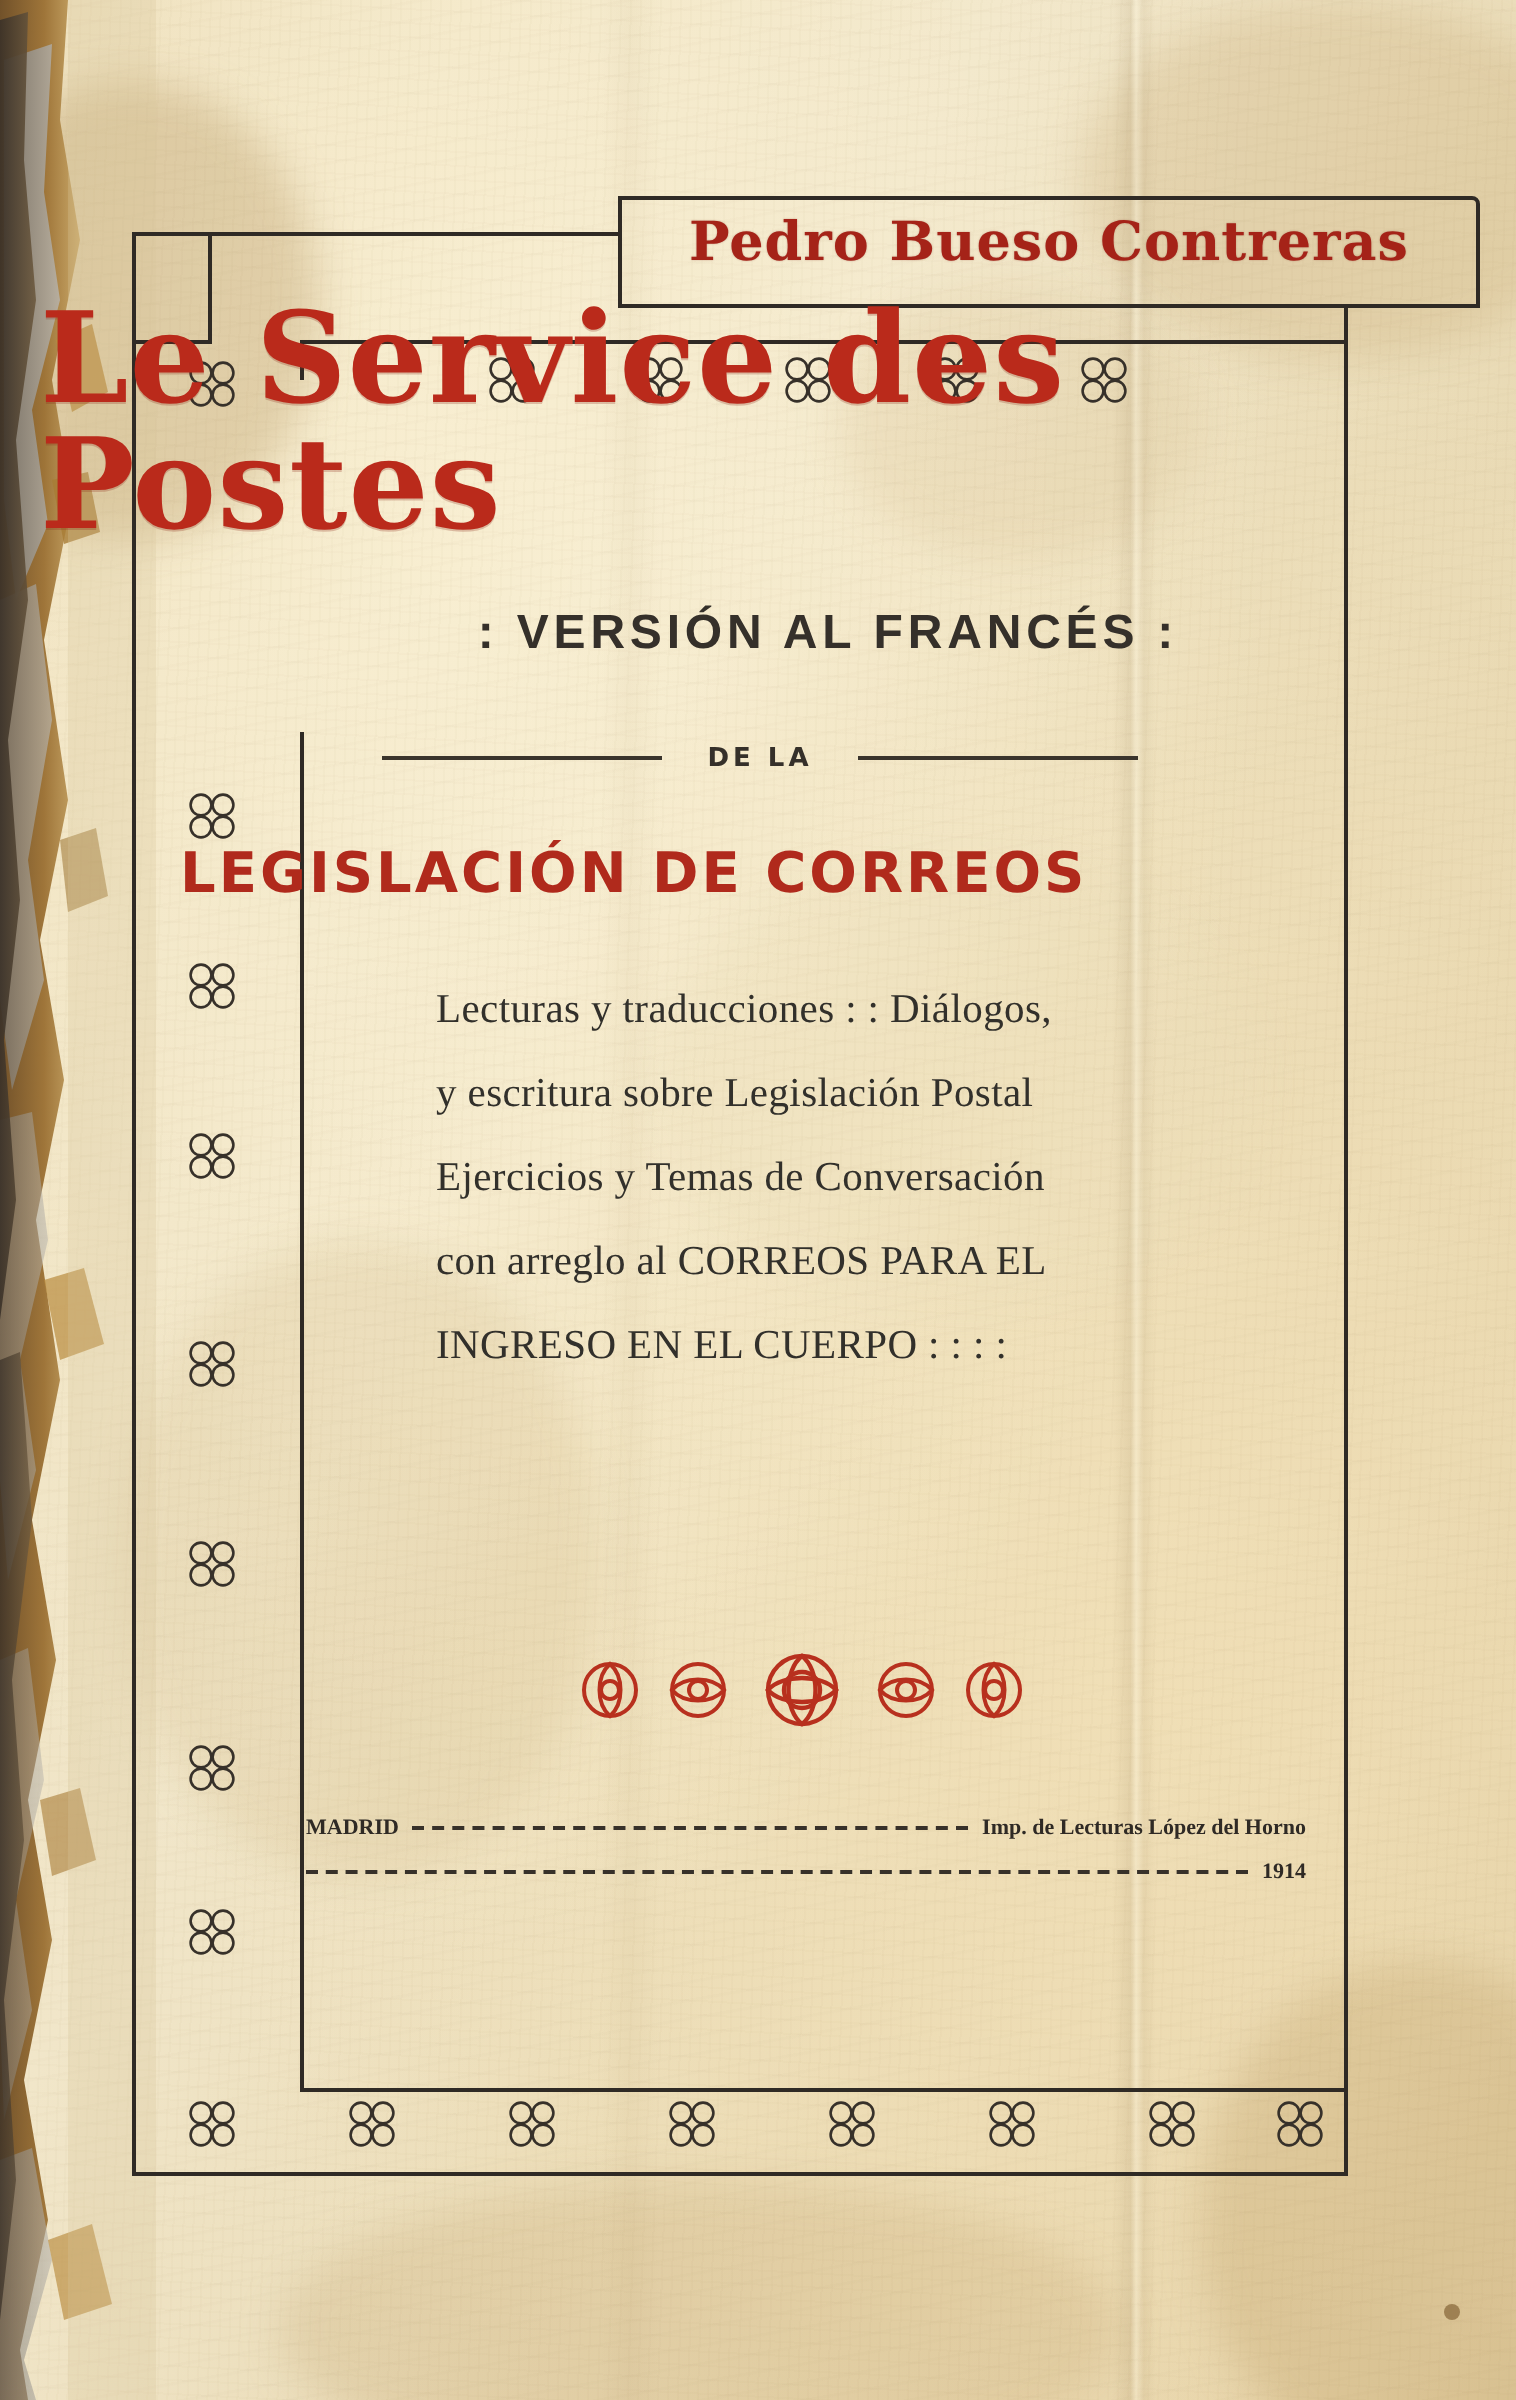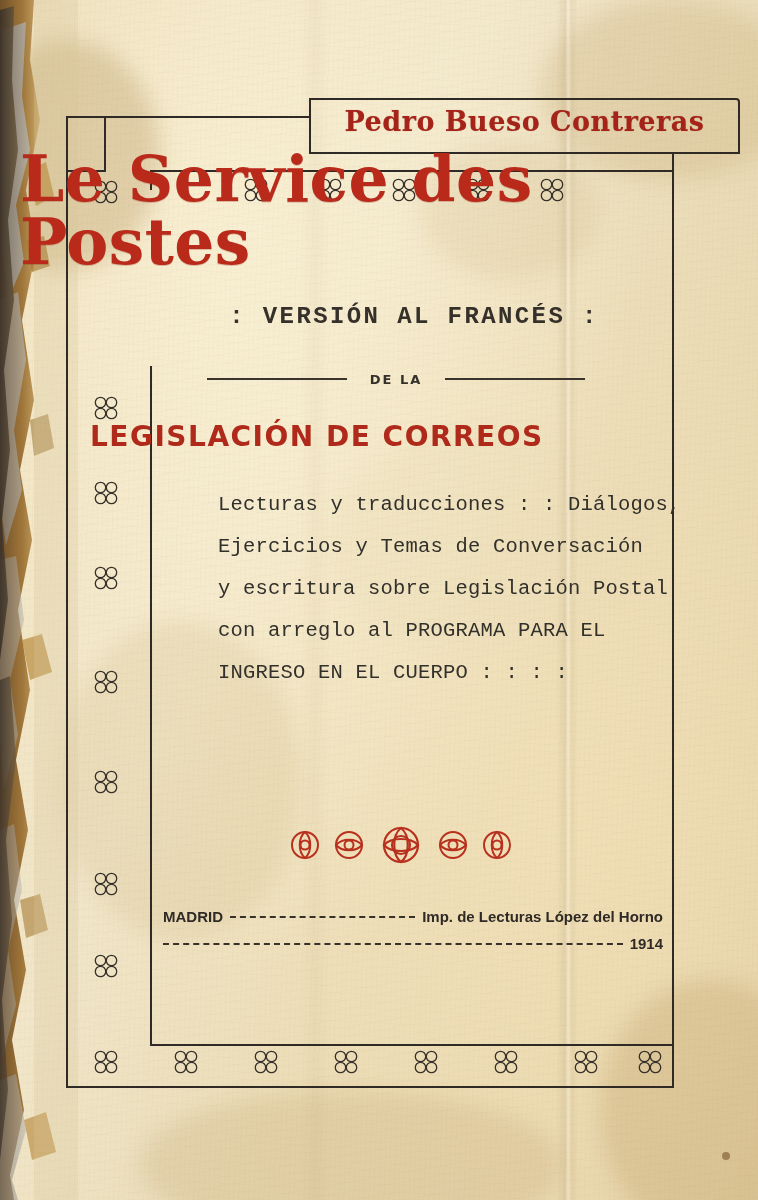--- a/index.html
+++ b/index.html
@@ -129,38 +129,37 @@
     letter-spacing: 0.5px;
     text-shadow: 0 1px 0 rgba(140,40,25,.25);
   }
 
   #subtitle-1 {
     position: absolute;
     left: 90px; right: 20px;
     top: 303px;
     text-align: center;
     color: #35302a;
-    font-family: Liberation Mono, monospace;
+    font-family: Liberation Sans, sans-serif;
     font-weight: bold;
     font-size: 24px;
     letter-spacing: 2.4px;
   }
 
   
   #dela-row {
     position: absolute;
     left: 150px;
     top: 369px;
     width: 460px;
     height: 20px;
     display: flex;
     align-items: center;
     justify-content: center;
     gap: 23px;
-    padding-left: 16px;
   }
   #dela-row .rule {
     height: 2px;
     width: 140px;
     background: #3a342c;
   }
   #dela {
     color: #35302a;
     font-family: "DejaVu Sans", sans-serif;
     font-weight: bold;
@@ -178,21 +177,21 @@
     font-size: 28px;
     letter-spacing: 1.5px;
   }
 
   #blurb {
     position: absolute;
     left: 218px;
     top: 484px;
     width: 392px;
     color: #32302b;
-    font-family: Liberation Mono, monospace;
+    font-family: Liberation Serif, serif;
     font-size: 20.5px;
     line-height: 42px;
     letter-spacing: 0.2px;
   }
   #blurb .ln { display: block; white-space: nowrap; }
 
   
   #ornament-band {
     position: absolute;
     left: 0; right: 0;
@@ -200,27 +199,27 @@
     display: flex;
     justify-content: center;
     align-items: center;
     gap: 2px;
     padding-left: 44px;
   }
 
   
   #imprint {
     position: absolute;
-    left: 163px;
+    left: 153px;
     top: 908px;
     width: 500px;
     color: #2f2a25;
-    font-family: Liberation Sans, sans-serif;
+    font-family: Liberation Serif, serif;
     font-weight: bold;
-    font-size: 15px;
+    font-size: 11px;
   }
   .imprint-row {
     display: flex;
     align-items: center;
     gap: 7px;
     white-space: nowrap;
     margin-bottom: 10px;
   }
   .imprint-row .dashes {
     flex: 1;
@@ -546,23 +545,23 @@
     <div id="dela-row">
       <div class="rule"></div>
       <div id="dela">DE LA</div>
       <div class="rule"></div>
     </div>
 
     <div id="subtitle-2">LEGISLACIÓN DE CORREOS</div>
 
     <div id="blurb">
       <span class="ln">Lecturas y traducciones : : Diálogos,</span>
+      <span class="ln">y escritura sobre Legislación Postal</span>
       <span class="ln">Ejercicios y Temas de Conversación</span>
-      <span class="ln">y escritura sobre Legislación Postal</span>
-      <span class="ln">con arreglo al PROGRAMA PARA EL</span>
+      <span class="ln">con arreglo al CORREOS PARA EL</span>
       <span class="ln">INGRESO EN EL CUERPO  :  :  :  :</span>
     </div>
 
     <div id="ornament-band">
       <svg width="42" height="42" viewBox="0 0 42 42" xmlns="http://www.w3.org/2000/svg">
         <g fill="none" stroke="#b8301e" stroke-width="2">
           <circle cx="21" cy="21" r="13"></circle>
           <path d="M21 8 C14 14, 14 28, 21 34 C28 28, 28 14, 21 8 Z"></path>
           <circle cx="21" cy="21" r="4.5"></circle>
         </g>

